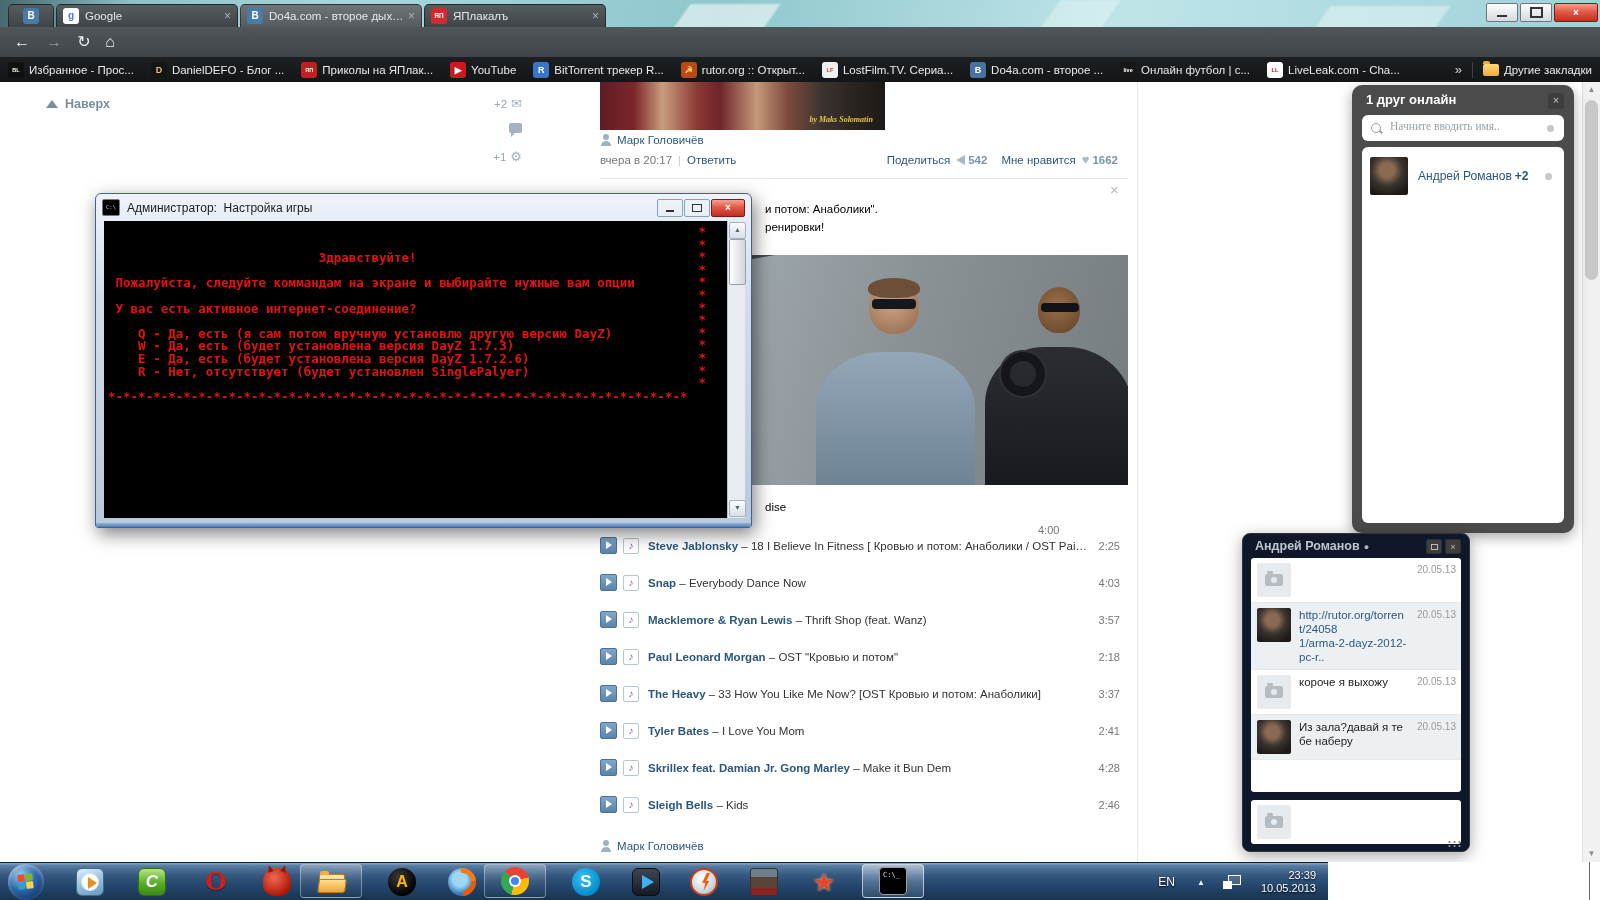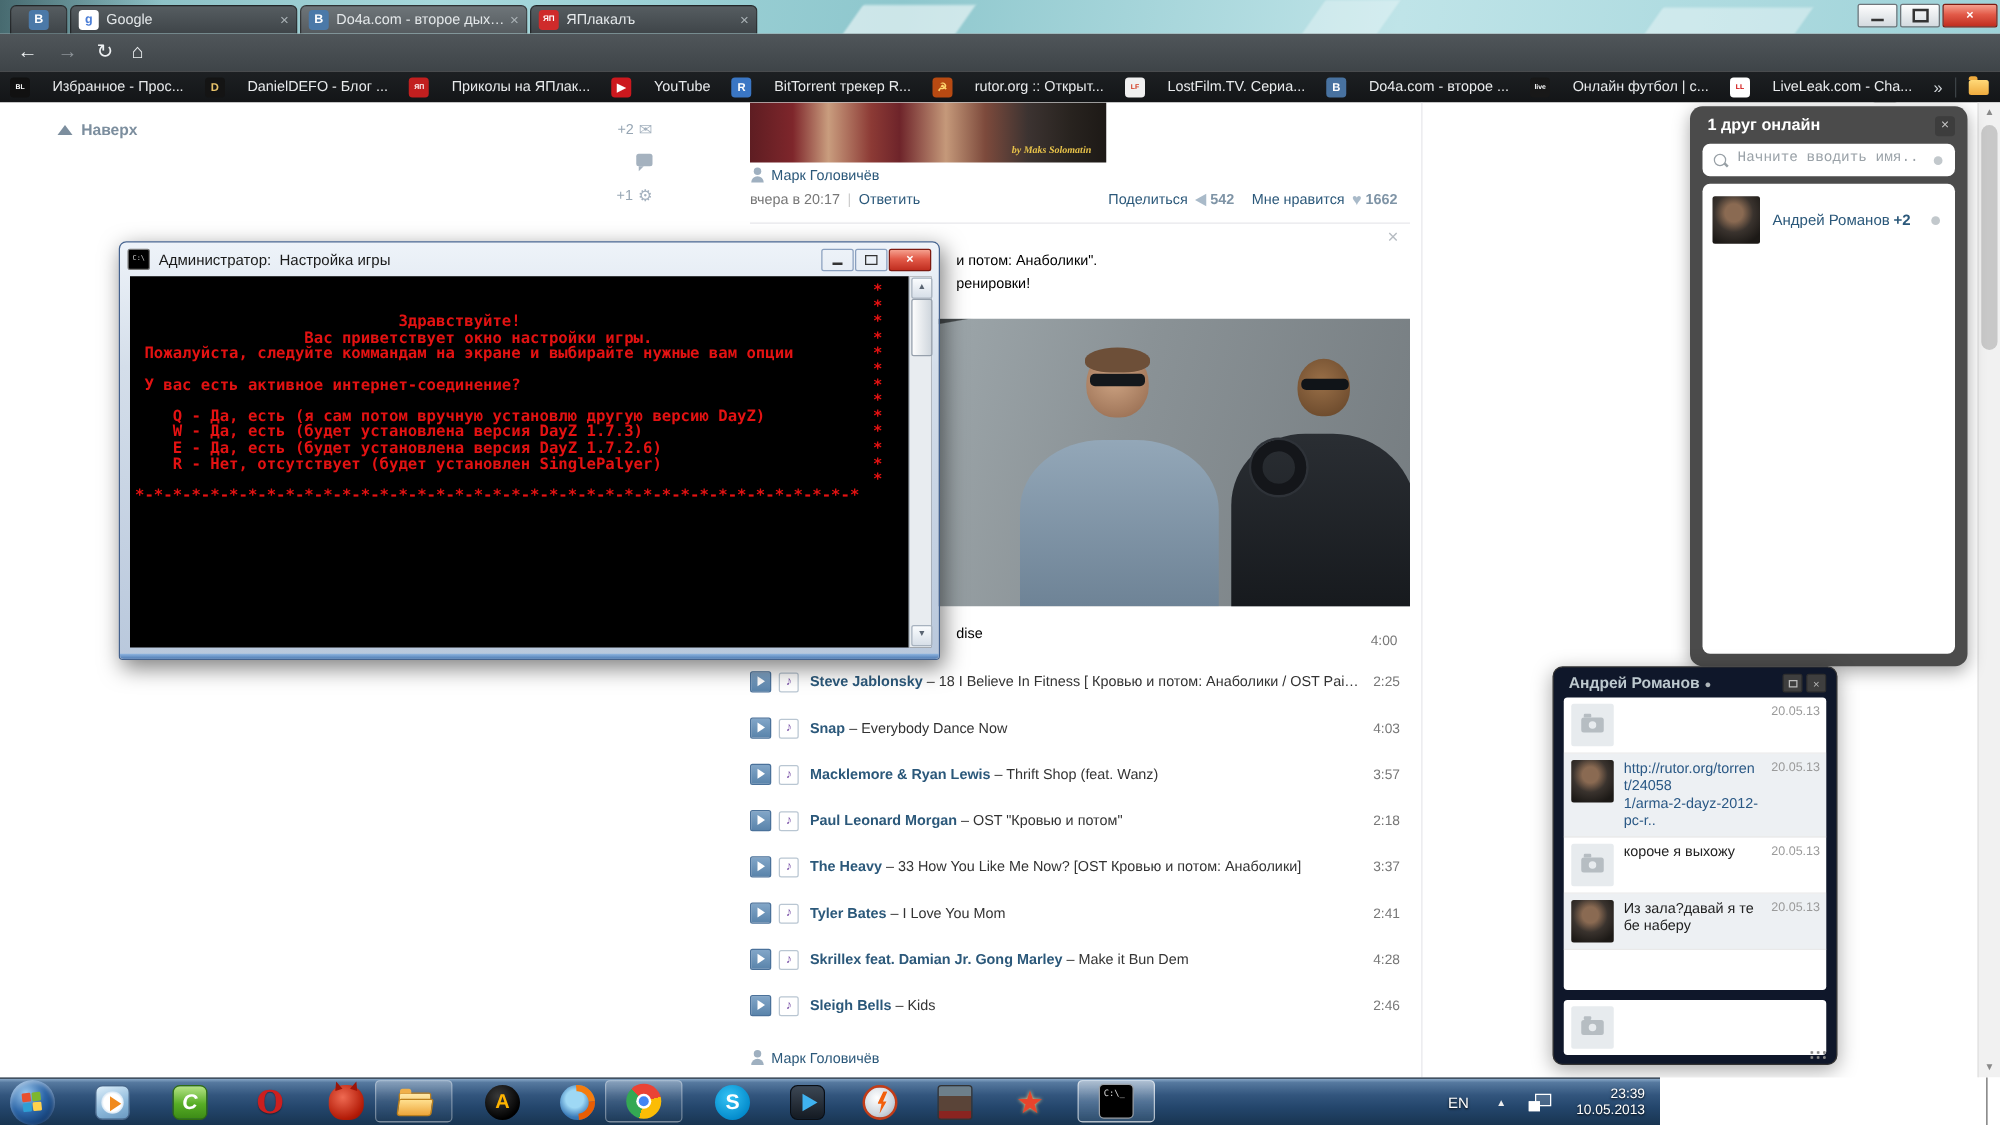--- a/index.html
+++ b/index.html
@@ -39,21 +39,21 @@
   #ext-cards::before{content:"";position:absolute;left:4px;top:6px;width:14px;height:3px;background:#9aa6ae;border-radius:1px}
   #ext-cards::after{content:"";position:absolute;left:4px;top:12px;width:14px;height:3px;background:#707a82;border-radius:1px}
   #ext-cloud{top:36px}
   .cloudshape{position:absolute;left:0;top:3px;width:22px;height:10px;background:#f50;border-radius:8px}
   .cloudshape::before{content:"";position:absolute;left:3px;top:-5px;width:9px;height:9px;background:#f50;border-radius:50%}
   .cloudshape::after{content:"";position:absolute;left:11px;top:-4px;width:7px;height:7px;background:#f50;border-radius:50%}
   #bookmarksbar{position:absolute;left:0;top:57px;width:1600px;height:25px;background:linear-gradient(180deg,#1d2023,#131517);display:flex;align-items:center;padding:0 8px;box-sizing:border-box}
   .bm{display:flex;align-items:center;margin-right:17px;flex:none}
   .bmi{width:16px;height:16px;border-radius:3px;font:bold 9px/16px "Liberation Sans",sans-serif;text-align:center;flex:none}
   .bmi.small{font-size:5.5px}
-  .bml{color:#e8eaec;font-size:11.5px;margin-left:18px;white-space:nowrap}
+  .bml{color:#e8eaec;font-size:11.5px;margin-left:5px;white-space:nowrap}
   #bm-right{margin-left:auto;display:flex;align-items:center}
   #bm-chevron{color:#cfd4d8;font-size:13px;margin-right:10px}
   #bm-sep{width:1px;height:16px;background:#3c4246;margin-right:10px}
   #other-folder{width:16px;height:12px;background:linear-gradient(180deg,#ffd978,#efab3e);border-radius:2px;position:relative;flex:none}
   #other-folder::before{content:"";position:absolute;left:0;top:-3px;width:7px;height:3px;background:#efab3e;border-radius:2px 2px 0 0}
   
   #content{position:absolute;left:0;top:82px;width:1600px;height:780px;background:#fff;overflow:hidden}
   #feed-divider{position:absolute;left:1137px;top:0;width:1px;height:780px;background:#e7e8ec}
   #back-top{position:absolute;left:46px;top:15px;color:#7c8e9e;font-size:12.5px;font-weight:bold}
   #back-top .tri{display:inline-block;width:0;height:0;border-left:6px solid transparent;border-right:6px solid transparent;border-bottom:8px solid #7c8e9e;margin-right:7px}
@@ -88,42 +88,42 @@
   #hero .h2{left:51%;top:11%;width:50px;height:54px;background:radial-gradient(circle at 45% 42%,#cfa584,#9e7458 78%)}
   #hero .h2::before{content:"";position:absolute;left:-1px;right:-1px;top:-2px;height:20px;border-radius:50% 50% 40% 40%;background:#6d4f38}
   #hero .s2{position:absolute;left:51.5%;top:19%;width:44px;height:10px;background:#14181c;border-radius:4px}
   #hero .t2{position:absolute;left:41%;top:42%;width:30%;height:58%;background:linear-gradient(180deg,#93a7b8,#6e8396);border-radius:42% 42% 0 0}
   #hero .h3{left:83%;top:14%;width:42px;height:46px;background:radial-gradient(circle at 45% 40%,#9a7048,#6e4c2e 78%)}
   #hero .s3{position:absolute;left:83.5%;top:21%;width:38px;height:9px;background:#101418;border-radius:4px}
   #hero .t3{position:absolute;left:73%;top:40%;width:28%;height:62%;background:linear-gradient(180deg,#2a2e33,#16191d);border-radius:40% 45% 0 0}
   #hero .rope{position:absolute;left:76%;top:42%;width:44px;height:44px;border-radius:50%;border:9px solid #14161a;box-shadow:0 0 0 2px #2e3238;box-sizing:border-box}
   
   #audio-partial{position:absolute;left:765px;top:419px;font-size:11.5px;color:#000}
-  #audio-partial-dur{position:absolute;left:1038px;top:425px;width:80px;text-align:right;font-size:11px;color:#777}
+  #audio-partial-dur{position:absolute;left:1038px;top:442px;width:80px;font-size:11px;color:#777}
   #audio-list{position:absolute;left:600px;top:445px;width:520px}
   .arow{height:37px;display:flex;align-items:center;font-size:11.5px}
   .aplay{width:15px;height:15px;border-radius:2px;background:linear-gradient(180deg,#82a6c8,#5a84ab);border:1px solid #4a719a;position:relative;flex:none}
   .aplay .tri{position:absolute;left:5px;top:3px;border-left:6px solid #fff;border-top:4px solid transparent;border-bottom:4px solid transparent}
   .aadd{width:14px;height:14px;margin-left:6px;flex:none;background:#fff;border:1px solid #b9c6d2;border-radius:2px;color:#7a52a8;font-size:10px;line-height:13px;text-align:center}
   .atext{margin-left:9px;white-space:nowrap;overflow:hidden;text-overflow:ellipsis;flex:1;color:#333}
   .aartist{color:#2B587A}
   .adur{color:#777;margin-left:8px;flex:none;font-size:11px}
   #post3-author{position:absolute;left:600px;top:758px;font-size:11.5px}
   
   #pg-scroll{position:absolute;left:1582px;top:0;width:18px;height:780px;background:#f1f1f1;border-left:1px solid #e0e0e0;box-sizing:border-box}
   #pg-scroll .arr{position:absolute;left:0;width:17px;height:16px;color:#8a8a8a;font-size:8px;text-align:center;line-height:16px}
   #pg-thumb{position:absolute;left:2px;top:18px;width:13px;height:180px;background:#c8c8c8;border-radius:7px}
   
   #friends{position:absolute;left:1352px;top:3px;width:222px;height:448px;background:#4b4b4b;border-radius:10px;box-shadow:0 4px 14px rgba(0,0,0,.35);z-index:30}
   #friends-header{position:absolute;left:14px;top:7px;color:#fff;font-size:13px;font-weight:bold}
   #friends-close{position:absolute;right:10px;top:8px;width:16px;height:16px;background:#3d3d3d;border-radius:3px;color:#c8c8c8;font-size:11px;line-height:15px;text-align:center}
   #friends-search{position:absolute;left:10px;top:30px;width:202px;height:26px;background:#fff;border-radius:6px}
   .mag-ico{position:absolute;left:9px;top:8px;width:8px;height:8px;border:1.5px solid #98a0a6;border-radius:50%}
   .mag-ico::after{content:"";position:absolute;left:7px;top:7px;width:4px;height:1.5px;background:#98a0a6;transform:rotate(45deg)}
-  #friends-search input{position:absolute;left:26px;top:4px;width:150px;border:none;outline:none;font-size:11.5px;color:#555;background:transparent;font-family:Liberation Mono, monospace}
+  #friends-search input{position:absolute;left:26px;top:4px;width:150px;border:none;outline:none;font-size:11.5px;color:#555;background:transparent;font-family:Liberation Serif, serif}
   #friends-search input::placeholder{color:#9aa2a8}
   .gray-dot{position:absolute;width:7px;height:7px;border-radius:50%;background:#c2c8cc}
   #friends-list{position:absolute;left:10px;top:62px;width:202px;height:376px;background:#fff;border-radius:6px}
   .avatar-photo{background:radial-gradient(circle at 45% 35%,#8a6a52 0 22%,#3a332e 48%,#1c1916 82%);border-radius:2px}
   #friend-ava{position:absolute;left:8px;top:10px;width:38px;height:38px}
   #friend-name{position:absolute;left:56px;top:22px;font-size:12px;color:#2B587A}
   #friend-name b{margin-left:3px}
   
   #cmdwin{position:absolute;left:95px;top:193px;width:657px;height:335px;background:linear-gradient(180deg,#eef3f9 0%,#d4deea 30%,#b9c8dc 100%);border:1px solid #44628e;border-radius:6px 6px 3px 3px;box-shadow:3px 6px 18px rgba(0,0,0,.5);z-index:40;box-sizing:border-box}
   #cmd-titlebar{position:absolute;left:0;top:0;right:0;height:27px;display:flex;align-items:center;padding:0 6px}
@@ -546,21 +546,21 @@
           <span class="maxgl"></span>
         </span>
       <span class="cbtn close">×</span>
     </span>
   </div>
   <div id="cmd-body">
     <div id="cmd-lines">
         <div class="cl"><span class="clt"></span><span class="cls">*</span></div>
         <div class="cl"><span class="clt"></span><span class="cls">*</span></div>
         <div class="cl"><span class="clt">                            Здравствуйте!</span><span class="cls">*</span></div>
-        <div class="cl"><span class="clt">                  Вас приветствует окно настройки игры.</span><span class="cls">*</span></div>
+        <div class="cl"><span class="cls">*</span></div>
         <div class="cl"><span class="clt"> Пожалуйста, следуйте коммандам на экране и выбирайте нужные вам опции</span><span class="cls">*</span></div>
         <div class="cl"><span class="clt"></span><span class="cls">*</span></div>
         <div class="cl"><span class="clt"> У вас есть активное интернет-соединение?</span><span class="cls">*</span></div>
         <div class="cl"><span class="clt"></span><span class="cls">*</span></div>
         <div class="cl"><span class="clt">    Q - Да, есть (я сам потом вручную установлю другую версию DayZ)</span><span class="cls">*</span></div>
         <div class="cl"><span class="clt">    W - Да, есть (будет установлена версия DayZ 1.7.3)</span><span class="cls">*</span></div>
         <div class="cl"><span class="clt">    E - Да, есть (будет установлена версия DayZ 1.7.2.6)</span><span class="cls">*</span></div>
         <div class="cl"><span class="clt">    R - Нет, отсутствует (будет установлен SinglePalyer)</span><span class="cls">*</span></div>
         <div class="cl"><span class="clt"></span><span class="cls">*</span></div>
         <div class="cl"><span class="clt">*-*-*-*-*-*-*-*-*-*-*-*-*-*-*-*-*-*-*-*-*-*-*-*-*-*-*-*-*-*-*-*-*-*-*-*-*-*-*</span></div>

